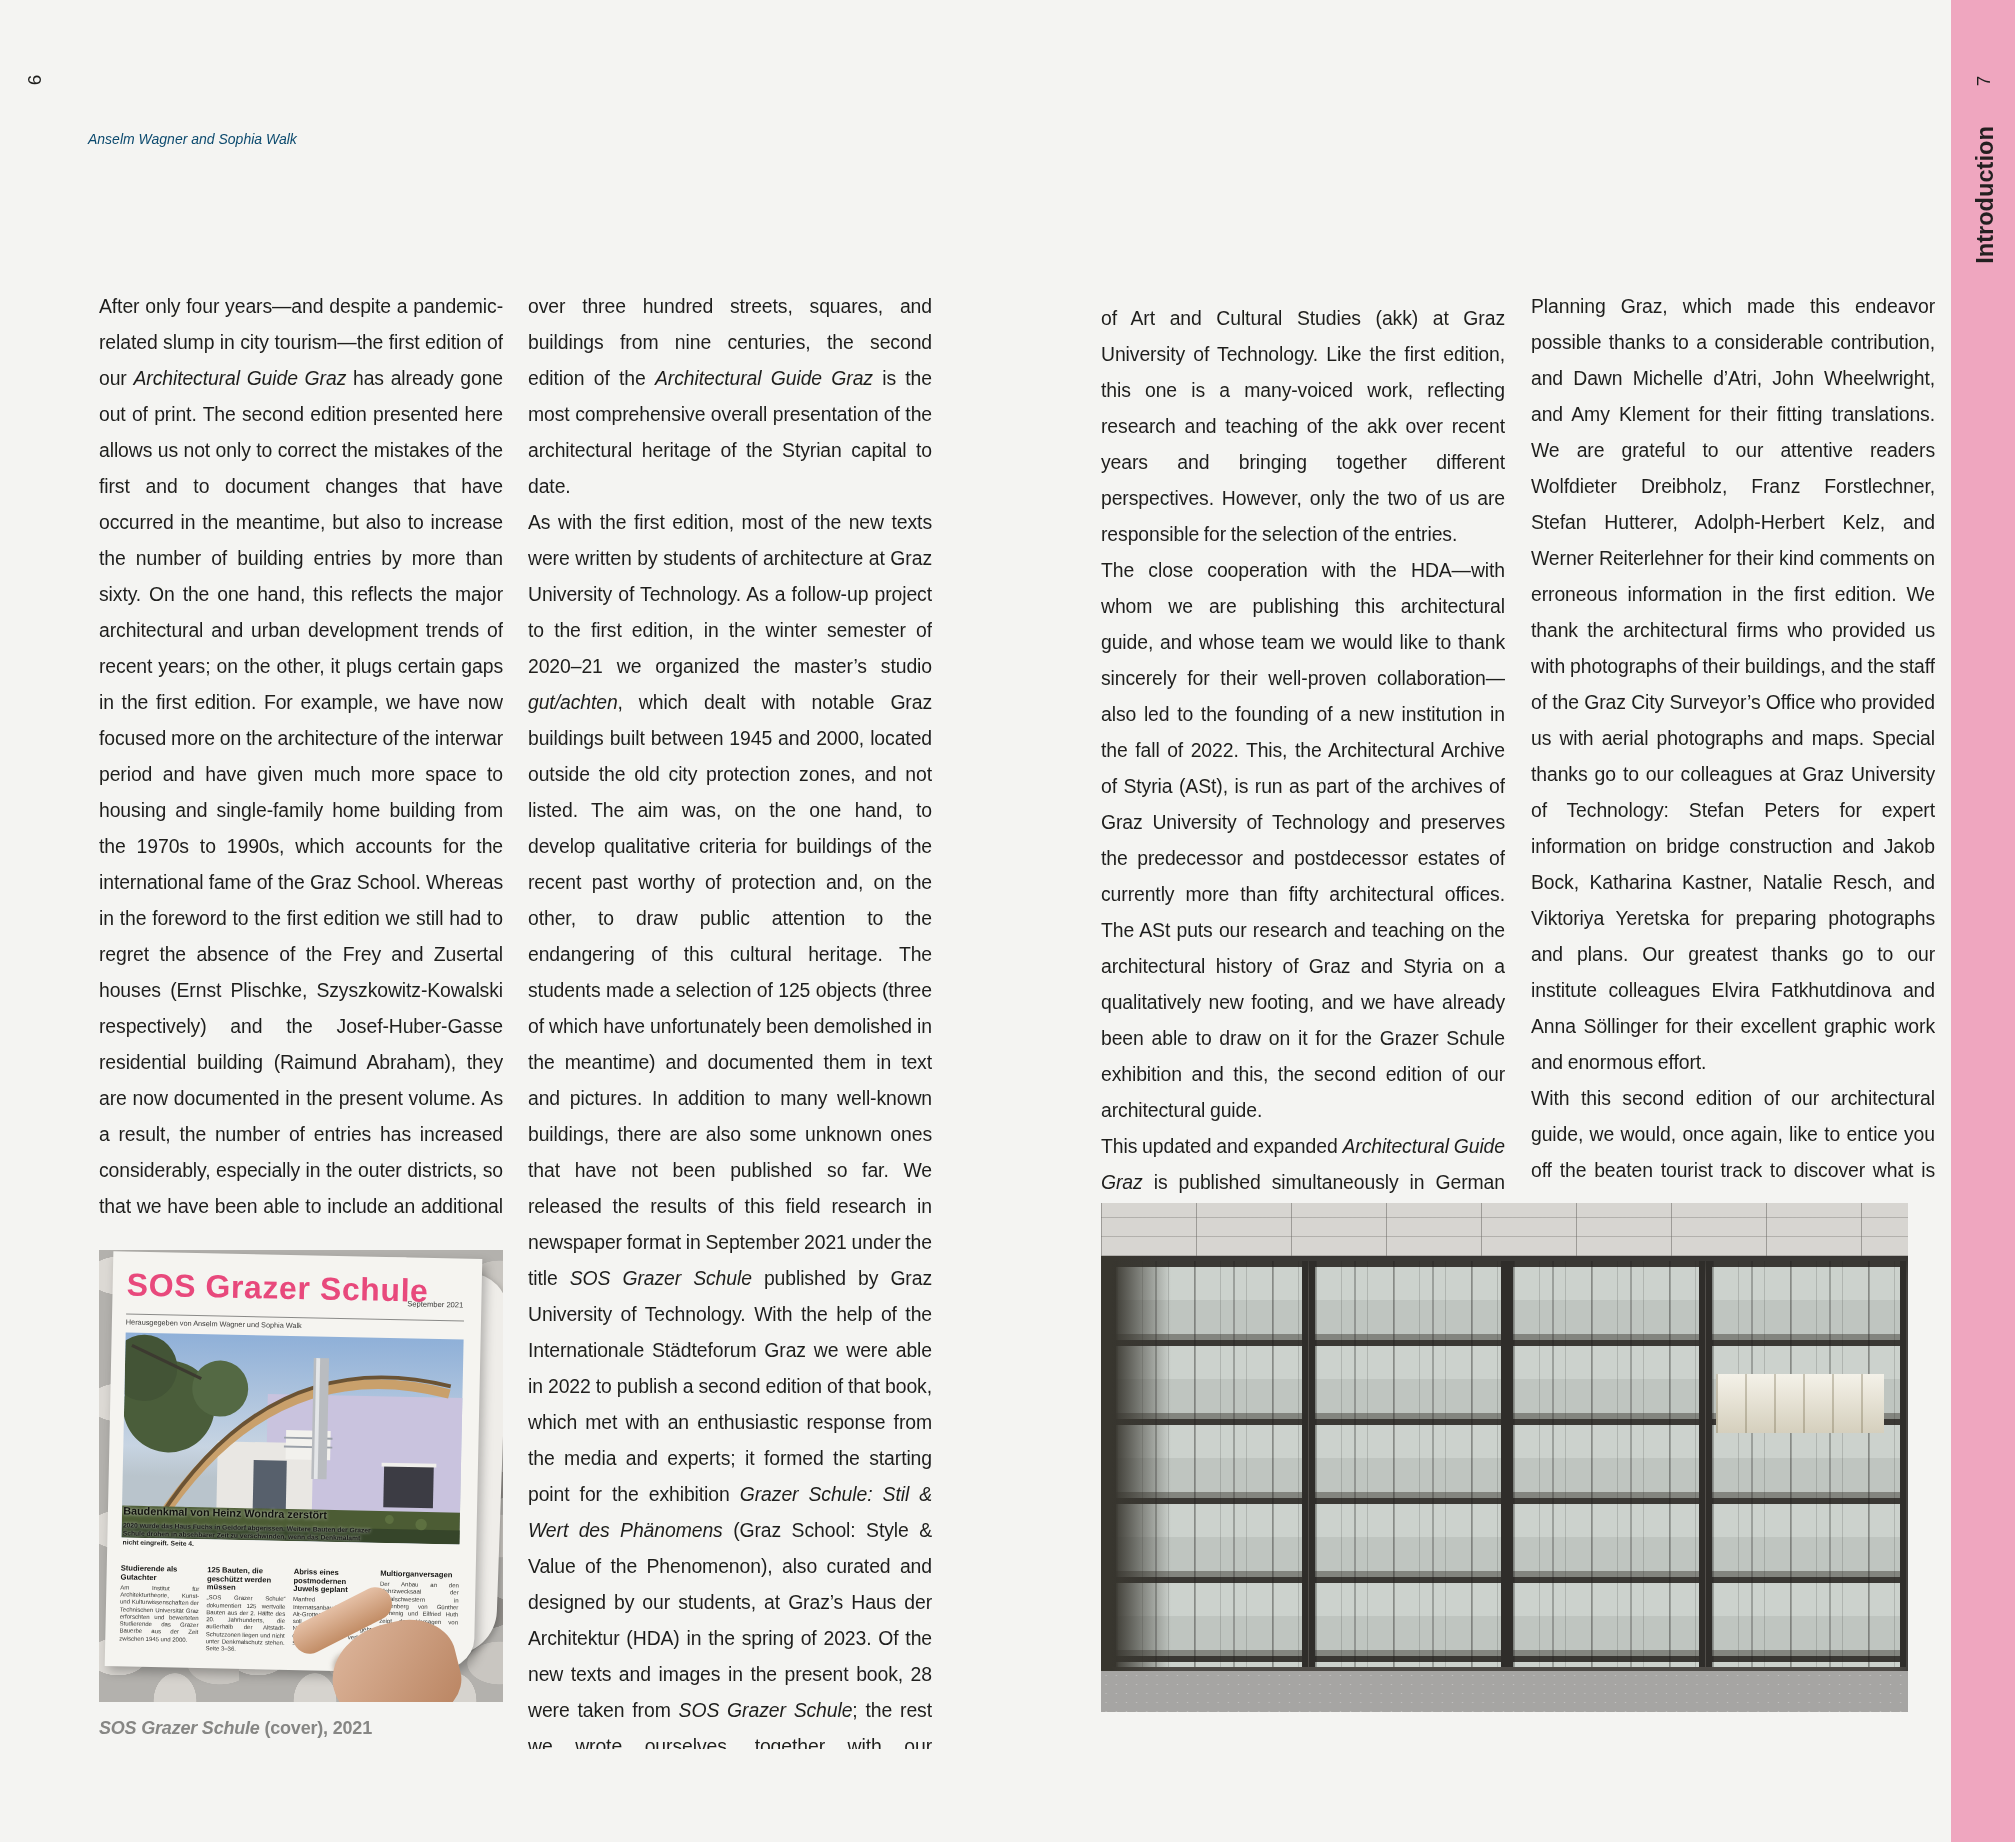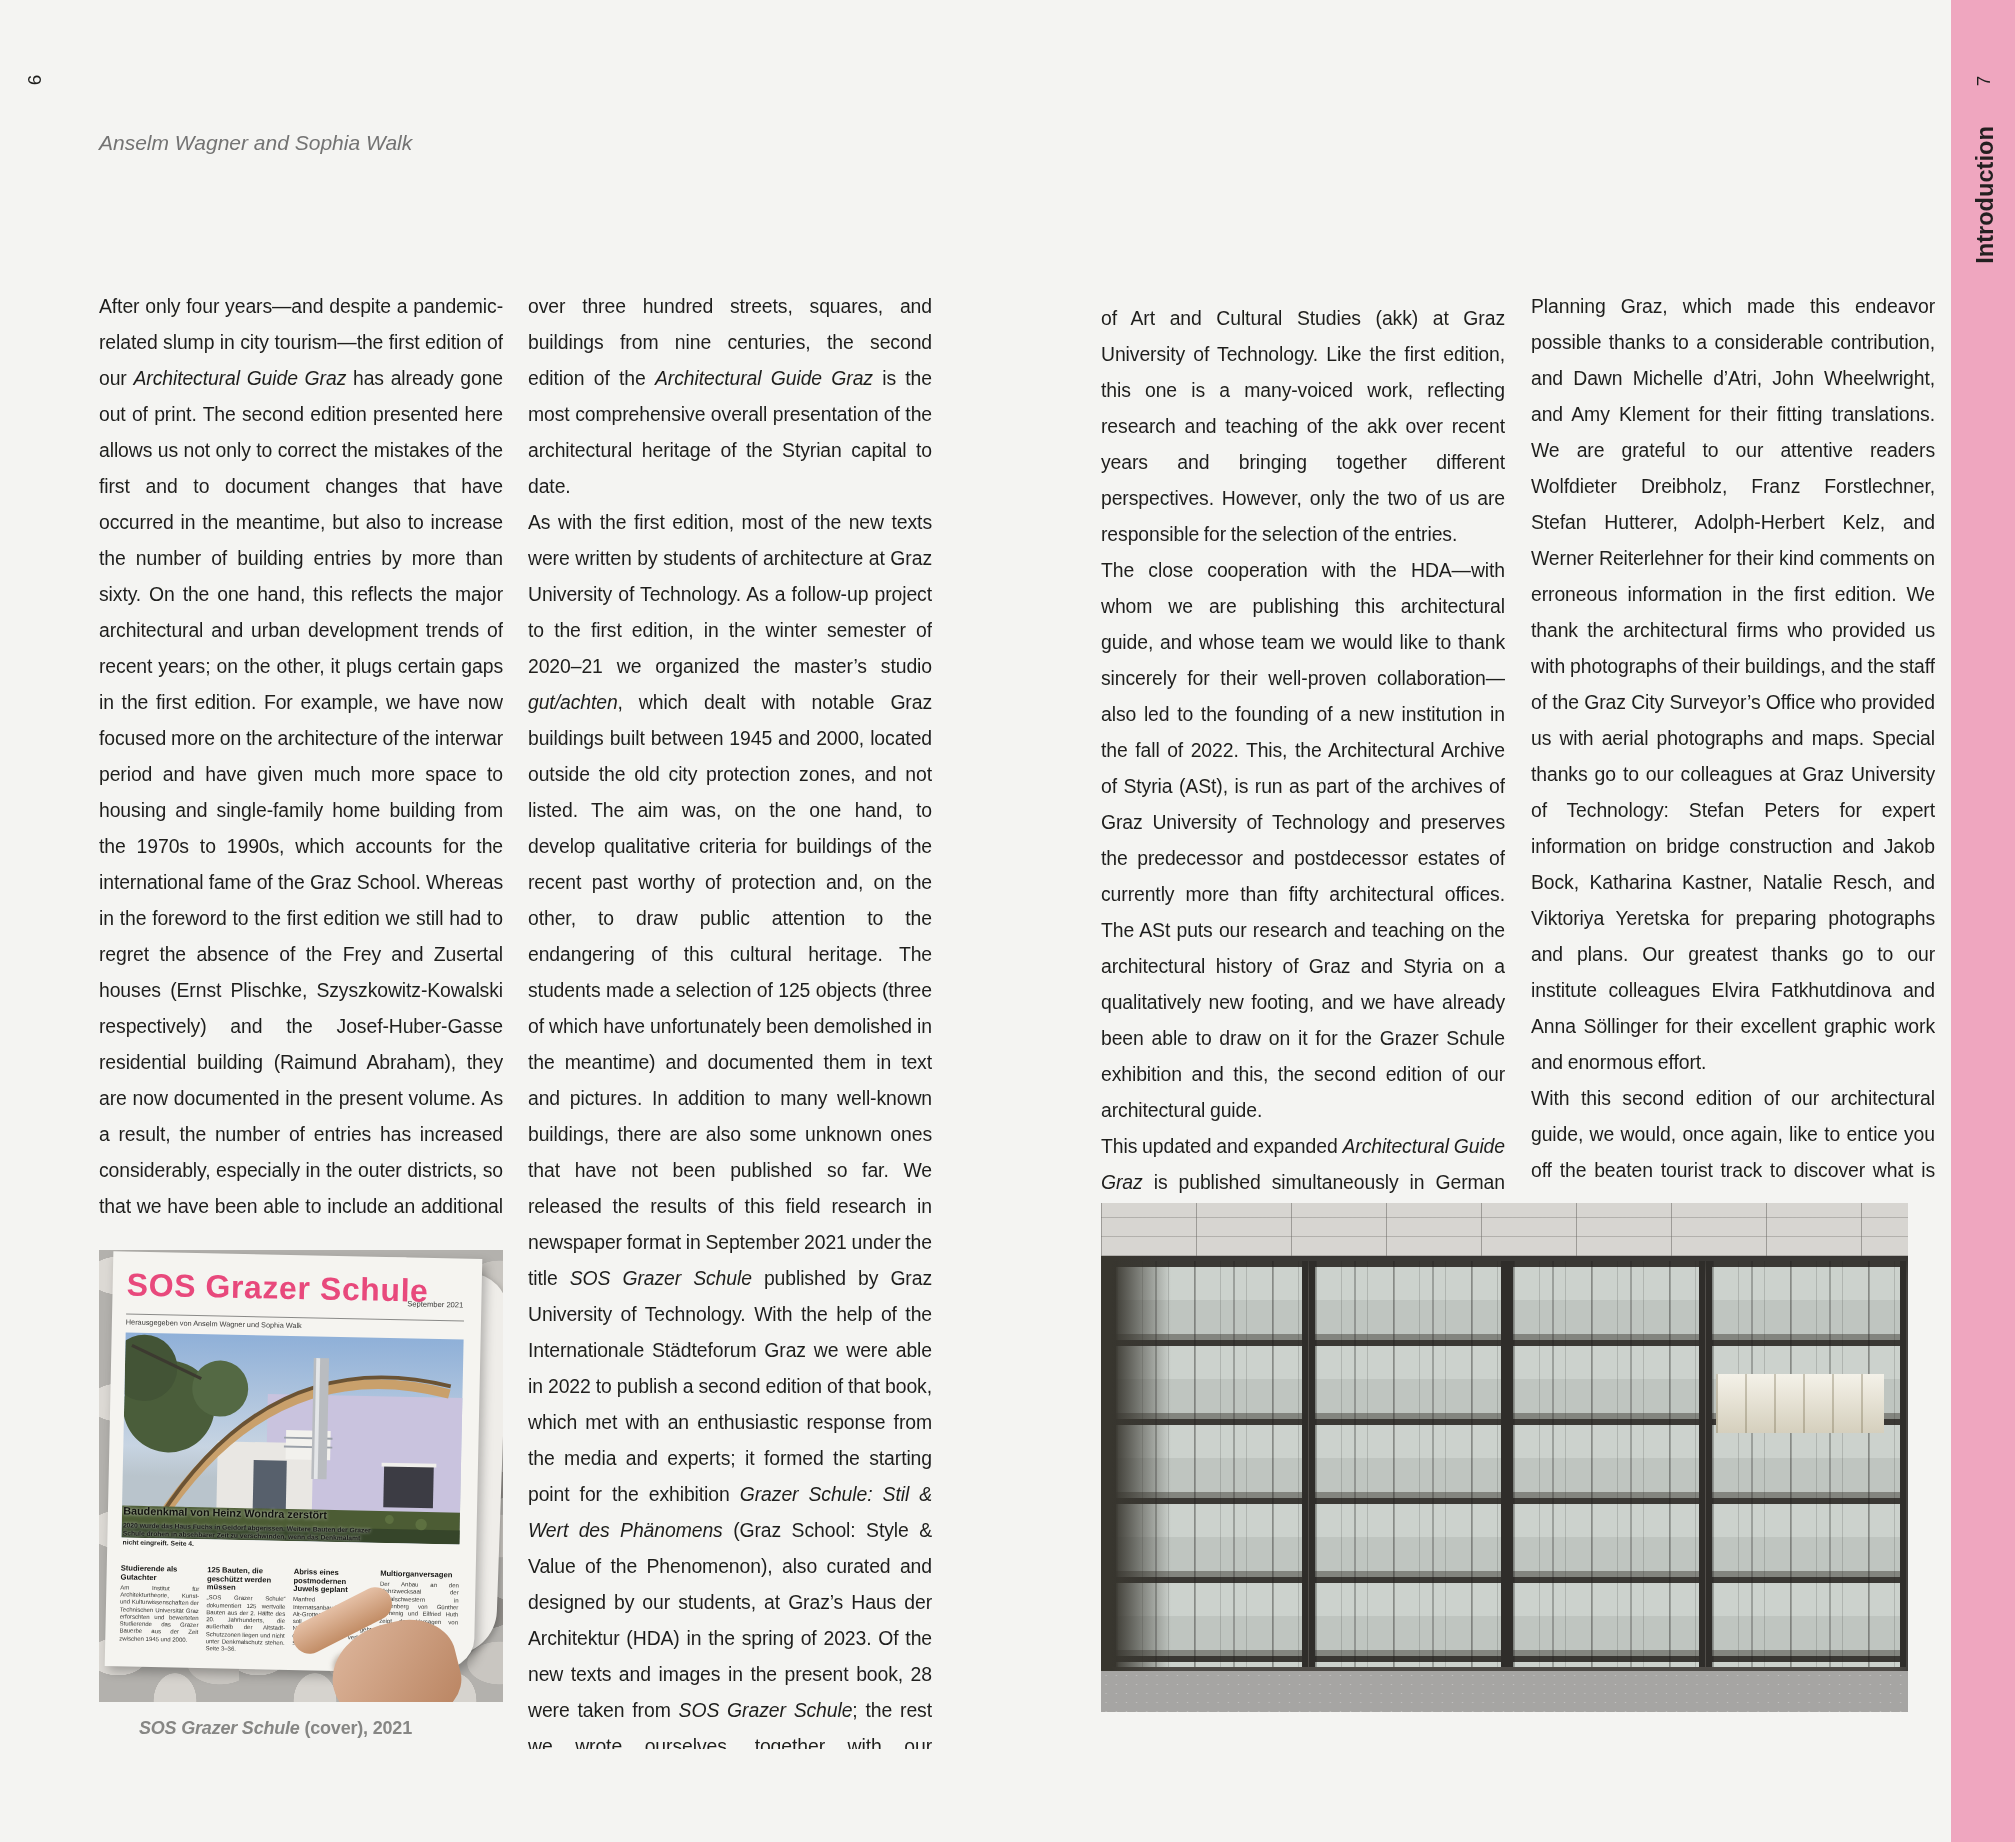--- a/index.html
+++ b/index.html
@@ -8,33 +8,33 @@
   em{font-style:italic;}
 
   
   .rot{position:absolute;white-space:nowrap;transform:translate(-50%,-50%) rotate(-90deg);}
   .pagenum{font-size:19px;color:#1e1e1c;}
   .section-tab{position:absolute;left:1951px;top:0;width:64px;height:1842px;background:#efa6bf;}
   .tab-label{font-size:23.6px;font-weight:bold;color:#231f20;}
 
   
   .title{position:absolute;left:99px;top:61px;font-size:39px;font-weight:bold;letter-spacing:-0.6px;color:#1d1d1b;}
-  .byline{position:absolute;left:99px;top:131px;font-size:21px;font-style:italic;color:#737373;}
+  .byline{position:absolute;left:88px;top:131px;font-size:14px;font-style:italic;color:#0c4a6e;}
 
   
   .col{position:absolute;top:288px;width:404px;font-size:19.4px;line-height:36px;
        text-align:justify;letter-spacing:-0.1px;word-spacing:-0.6px;overflow:hidden;hyphens:auto;}
   .col p{margin:0;}
   #col1{left:99px;height:939px;}
   #col2{left:528px;height:1461px;}
   #col3{left:1101px;height:910px;margin-top:12px;}
   #col4{left:1531px;height:910px;}
 
   
-  .caption{position:absolute;font-size:18px;font-weight:bold;color:#868684;white-space:nowrap;letter-spacing:-0.2px;margin-left:40px;}
+  .caption{position:absolute;font-size:18px;font-weight:bold;color:#868684;white-space:nowrap;letter-spacing:-0.2px;}
   #cap-sos{left:99px;top:1718px;}
   #cap-archive{left:1101px;top:1723px;}
 
   
   .fig-sos{position:absolute;left:99px;top:1250px;width:404px;height:452px;overflow:hidden;
     background-color:#b3b1ad;
     background-image:
       radial-gradient(ellipse 29px 19px at 19px 25.5px,#dcd9d4 98%,transparent),
       radial-gradient(ellipse 21.6px 28px at 76px 70px,#d6d3ce 98%,transparent),
       radial-gradient(ellipse 33px 21.6px at 121px 32px,#c9c6c1 98%,transparent),

